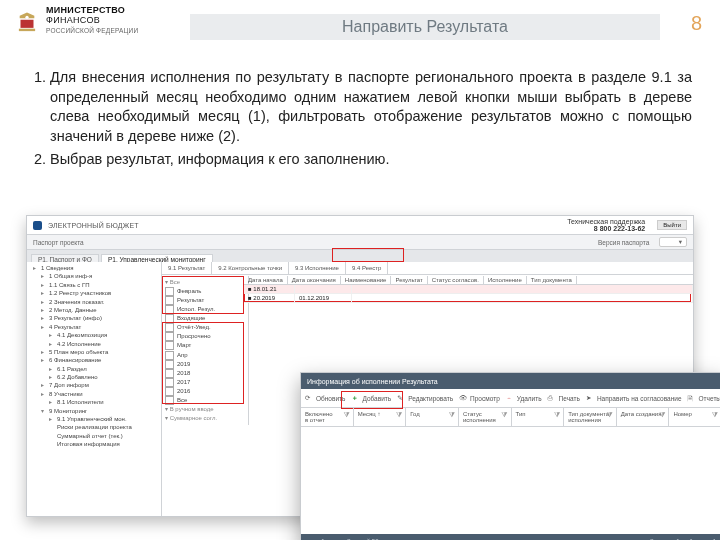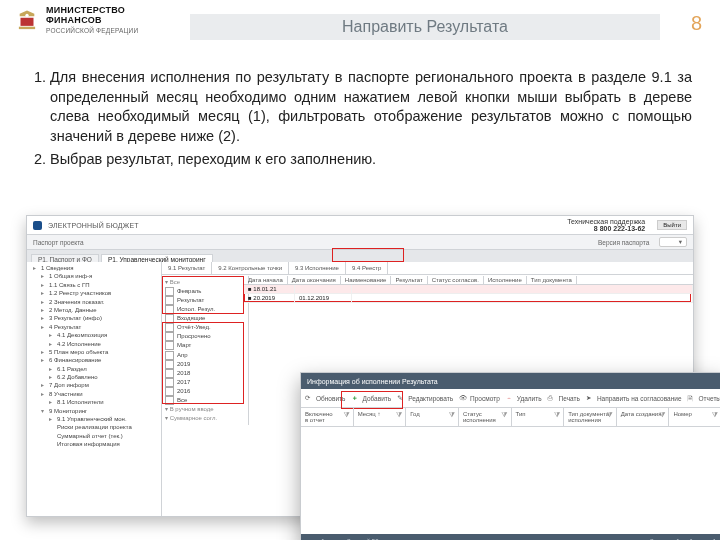--- a/index.html
+++ b/index.html
@@ -8,25 +8,25 @@
     --hdr-grey:#eaecee; --panel-border:#c9ccd0;
     --app-chrome:#4a5c6e; --app-grey:#e5e7ea;
     --col-line:#d0d3d7; --text:#222;
     --red:#d22;
   }
   html,body{margin:0;padding:0}
   body{font-family:Arial,Helvetica,sans-serif;color:var(--text);font-size:13px}
   .page{width:var(--page-w);height:var(--page-h);position:relative;background:#fff;overflow:hidden}
 
   
-  .brand{position:absolute;top:6px;left:14px;display:flex;align-items:center;gap:6px}
+  .brand{position:absolute;top:6px;left:14px;display:flex;align-items:flex-end;gap:6px}
   .emblem{width:26px;height:26px;display:inline-flex;align-items:center;justify-content:center}
   .brand-text{font-size:9px;line-height:1.1;letter-spacing:.3px;text-transform:uppercase}
   .brand-text .l1{font-weight:700;color:#111}
-  .brand-text .l2{font-weight:700;color:#111}
+  .brand-text .l2{font-weight:400;color:#111}
   .brand-text .l3{font-size:6.5px;color:#666;letter-spacing:.2px}
 
   .titlebar{position:absolute;top:14px;left:190px;right:60px;height:26px;background:var(--hdr-grey);display:flex;align-items:center;justify-content:center;color:#6f7a82;font-size:16px}
   .pagenum{position:absolute;top:12px;right:18px;color:var(--page-num);font-size:20px;font-weight:400}
 
   
   .body-text{position:absolute;top:68px;left:28px;right:28px;font-size:14.5px;line-height:1.35}
   .body-text ol{margin:0;padding-left:22px}
   .body-text li{margin-bottom:4px;text-align:justify}
 
@@ -108,21 +108,21 @@
     <span class="l3">РОССИЙСКОЙ ФЕДЕРАЦИИ</span>
   </span>
 </div>
 
 <div class="titlebar">Направить Результата</div>
 <div class="pagenum">8</div>
 
 <div class="body-text">
   <ol>
     <li>Для внесения исполнения по результату в паспорте регионального проекта в разделе 9.1 за определенный месяц необходимо одним нажатием левой кнопки мыши выбрать в дереве слева необходимый месяц (1), фильтровать отображение результатов можно с помощью значений в дереве ниже (2).</li>
-    <li>Выбрав результат, переходим к его заполнению.</li>
+    <li>Выбрав результат, информация к его заполнению.</li>
   </ol>
 </div>
 
 <div class="app">
 
   <div class="app-top">
     <span class="logo-dot"></span>
     <span class="app-title">ЭЛЕКТРОННЫЙ БЮДЖЕТ</span>
     <span class="spacer"></span>
     <span class="phone-box">

